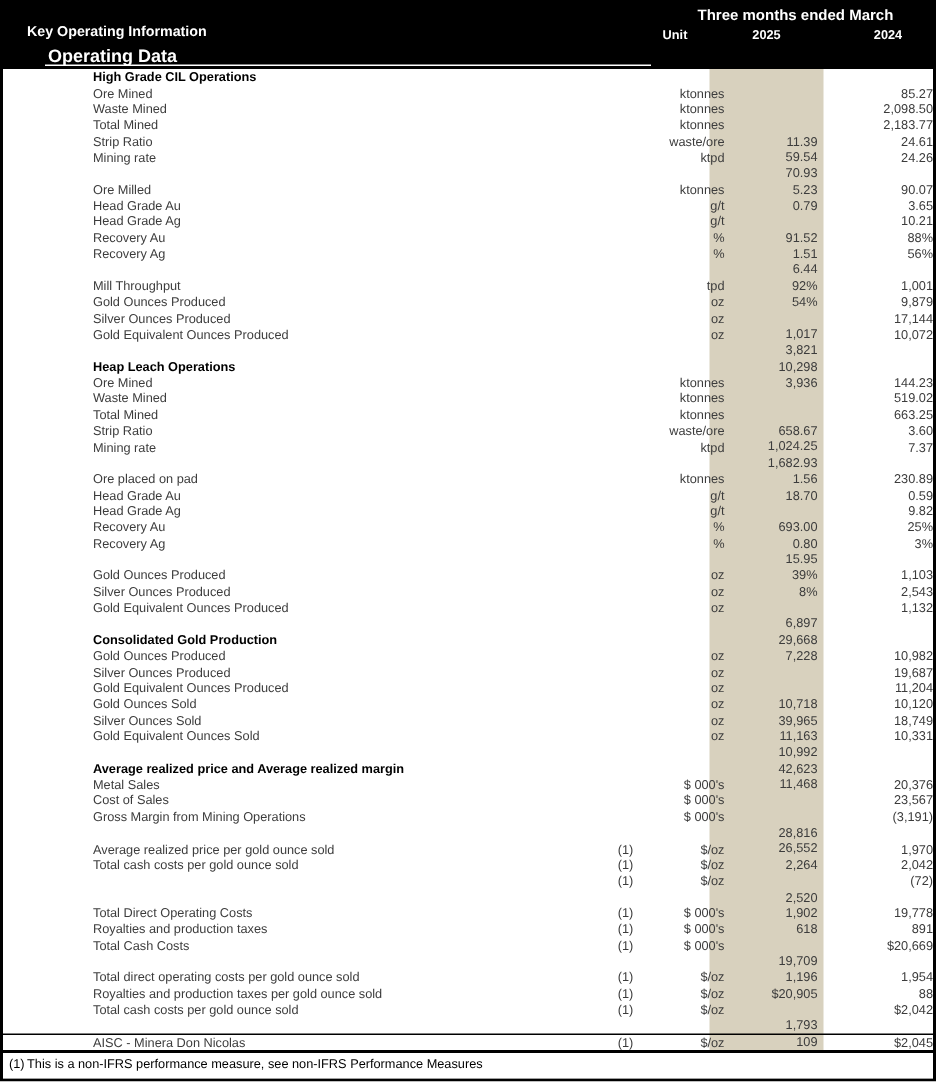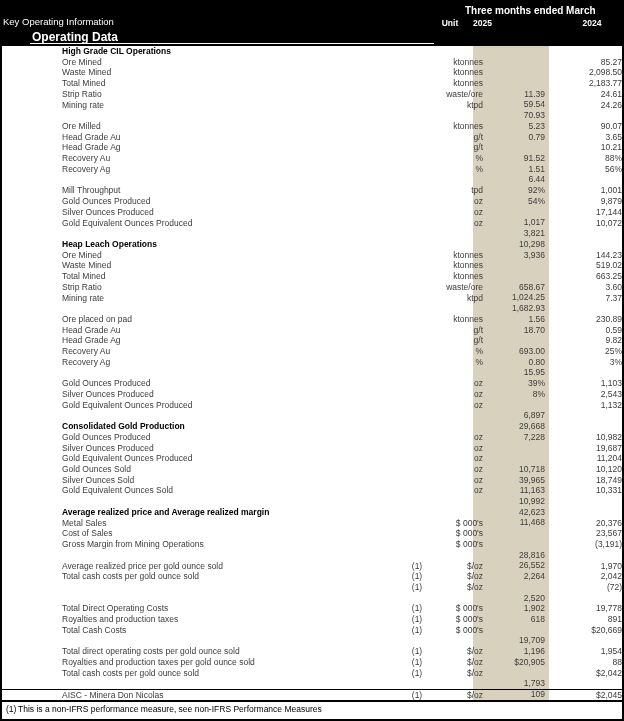--- a/index.html
+++ b/index.html
@@ -12,30 +12,30 @@
   }
   .header {
     position:absolute; top:0; left:0; width:620px; height:44px;
     background:#000; color:#fff;
   }
   .period-header {
     position:absolute; top:3px; left:463px; width:157px;
     font-size:10px; font-weight:bold; text-align:left; white-space:nowrap;
   }
   .page-title {
-    position:absolute; top:14px; left:1px;
-    font-size:9.5px; font-weight:normal;
+    position:absolute; top:14px; left:16px;
+    font-size:9.5px; font-weight:bold;
   }
   .unit-header {
     position:absolute; top:16px; left:418px; width:60px;
     font-size:8.5px; font-weight:bold; text-align:center;
   }
   .year-2025-header {
     position:absolute; top:16px; left:471px; width:76px;
-    font-size:8.5px; font-weight:bold; text-align:left;
+    font-size:8.5px; font-weight:bold; text-align:center;
   }
   .year-2024-header {
     position:absolute; top:16px; left:556px; width:68px;
     font-size:8.5px; font-weight:bold; text-align:center;
   }
   .sub-title {
     position:absolute; top:28px; left:30px;
     font-size:12px; font-weight:bold;
   }
   .subtitle-underline {

